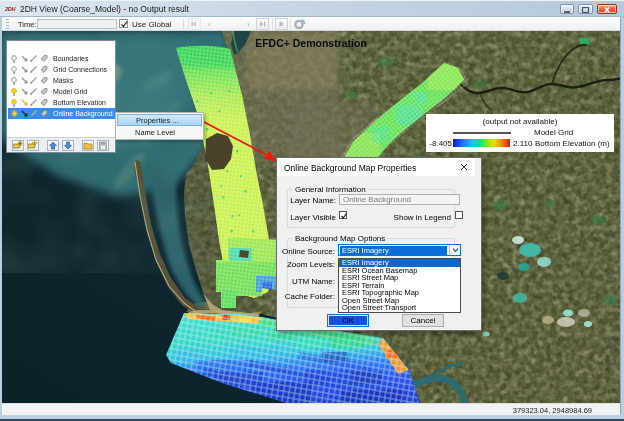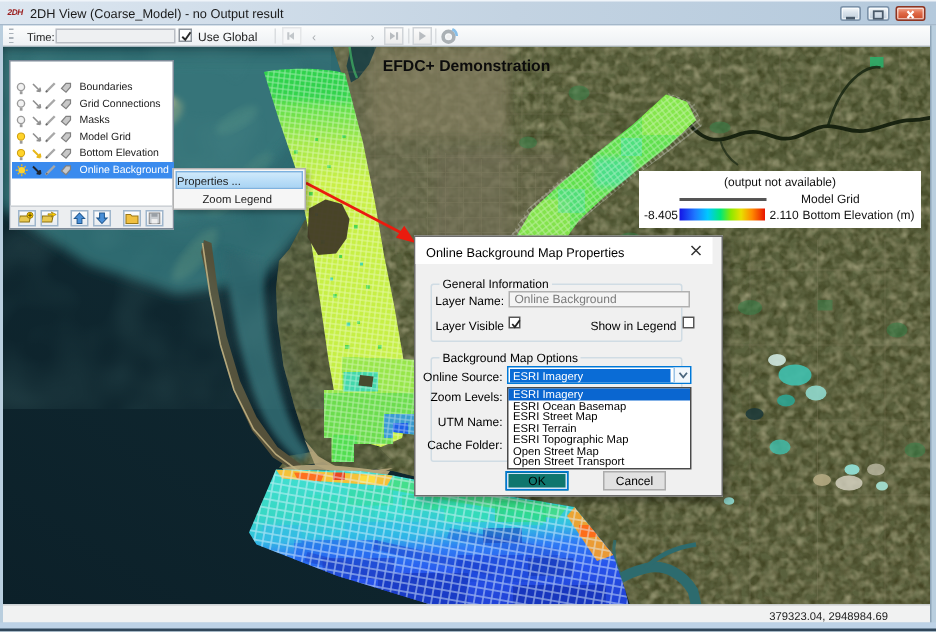--- a/index.html
+++ b/index.html
@@ -31,21 +31,21 @@
 .lcb{position:absolute;top:1px;width:11px;height:8px;border:1px solid #aab2bc;background:#f4f5f7;text-align:center;line-height:7px;font-size:6px;color:#444}
 .row{position:absolute;left:1px;width:108px;height:11px;line-height:11px}
 .row .lab{position:absolute;left:45px;top:0;white-space:nowrap}
 .row.sel{background:#3a8bee;color:#fff}
 .row svg{position:absolute;left:2px;top:0}
 .lc-btns{position:absolute;left:0;top:96px;width:108px;height:15px;background:#eceef0;border-top:1px solid #cdd1d6}
 .ib{position:absolute;top:2px;width:12px;height:11px;border:1px solid #9fb6cc;background:linear-gradient(#fdfdfd,#e8ecf0)}
 
 .menu{left:115px;top:112px;width:89px;height:28px;background:#f6f6f6;border:1px solid #b3b3b3;box-shadow:2px 2px 3px rgba(0,0,0,.25);font-size:7.5px;color:#1a1a1a}
 .mi1{position:absolute;left:1px;top:1px;width:85px;height:12px;background:linear-gradient(#cfe9fb,#a9d4f4);border:1px solid #7db2e0;line-height:11px}
-.mi1 span{}
+.mi1 span{margin-left:18px}
 .mi2{position:absolute;left:2px;top:14px;width:85px;height:12px;line-height:12px}
 .mi2 span{margin-left:17px}
 
 .legend{left:426px;top:114px;width:188px;height:38px;background:#fff;font-size:8px;color:#111}
 .leg1{position:absolute;left:0;top:3px;width:188px;text-align:center}
 .legline{position:absolute;left:27px;top:18px;width:58px;height:2px;background:#555}
 .legmg{position:absolute;left:108px;top:14px}
 .legmin{position:absolute;left:3px;top:25px;width:23px;text-align:right}
 .legbar{position:absolute;left:27px;top:25px;width:57px;height:8px;background:linear-gradient(90deg,#1414e6,#1e78ff 18%,#00c8ff 33%,#00e878 48%,#8ce800 60%,#e8e000 72%,#ff8800 85%,#e81400)}
 .legmax{position:absolute;left:87px;top:25px}
@@ -59,21 +59,21 @@
 .grp .gt{position:absolute;left:5px;top:-5px;background:#f0f0f0;padding:0 2px}
 .lbl{position:absolute;text-align:right}
 .fld{position:absolute;border:1px solid #b0b0b0;background:#f4f4f4;color:#7a7a7a;padding-left:3px}
 .dcb{position:absolute;width:8px;height:8px;border:1px solid #555;background:#fff;text-align:center;line-height:7px;font-size:8px;color:#111}
 .combo{position:absolute;left:61px;top:86px;width:123px;height:12px;border:1px solid #0078d7;background:#fff}
 .combo .sel{position:absolute;left:1px;top:1px;width:107px;height:9px;background:#0a6cd6;color:#fff;padding-left:2px;line-height:9px;font-size:7.5px}
 .combo .btn{position:absolute;right:0;top:0;width:11px;height:10px;background:#f2f7fc;border-left:1px solid #9cc3e6}
 .ddl{position:absolute;left:61px;top:100px;width:123px;height:55px;background:#fff;border:1px solid #4a4a4a;z-index:5}
 .ddl div{height:7.5px;line-height:7.5px;padding-left:3px;font-size:7.5px;white-space:nowrap}
 .ddl div.hl{background:#0a66d0;color:#fff}
-.okbtn{position:absolute;left:60px;top:156px;width:42px;height:13px;background:#0f766e;border:1px solid #0078d7;box-shadow:0 0 0 1px #cfe4f7 inset;text-align:center;line-height:12px}
+.okbtn{position:absolute;left:50px;top:156px;width:42px;height:13px;background:#1d4ed8;border:1px solid #0078d7;box-shadow:0 0 0 1px #cfe4f7 inset;text-align:center;line-height:12px}
 .cnbtn{position:absolute;left:125px;top:156px;width:42px;height:13px;background:#e1e1e1;border:1px solid #acacac;text-align:center;line-height:12px}
 </style></head>
 <body>
 <div class="win">
   <svg class="abs" style="left:0;top:31px" width="624" height="372" viewBox="0 31 624 372">
   <defs>
     <linearGradient id="gulf" x1="0" y1="1" x2="1" y2="0">
       <stop offset="0" stop-color="#0c2029"></stop>
           <stop offset="0.6" stop-color="#112b33"></stop>
           <stop offset="0.82" stop-color="#173c44"></stop>
@@ -498,21 +498,21 @@
       <div class="ib" style="left:90px"><svg width="10" height="9">
             <rect x="1.5" y="1" width="7" height="7" fill="#c8ccd0" stroke="#888" stroke-width="0.7"></rect>
             <rect x="3" y="1" width="4" height="2.5" fill="#9aa0a6"></rect>
             <rect x="3" y="5" width="4" height="3" fill="#eee"></rect>
           </svg></div>
     </div>
   </div>
 
   <div class="abs menu">
     <div class="mi1"><span>Properties ...</span></div>
-    <div class="mi2"><span>Zoom Legend</span></div>
+    <div class="mi2"><span>Name Level</span></div>
   </div>
 
   <div class="abs legend">
     <div class="leg1">(output not available)</div>
     <div class="legline"></div>
     <div class="legmg">Model Grid</div>
     <div class="legmin">-8.405</div>
     <div class="legbar"></div>
     <div class="legmax">2.110</div>
     <div class="legbe">Bottom Elevation (m)</div>

